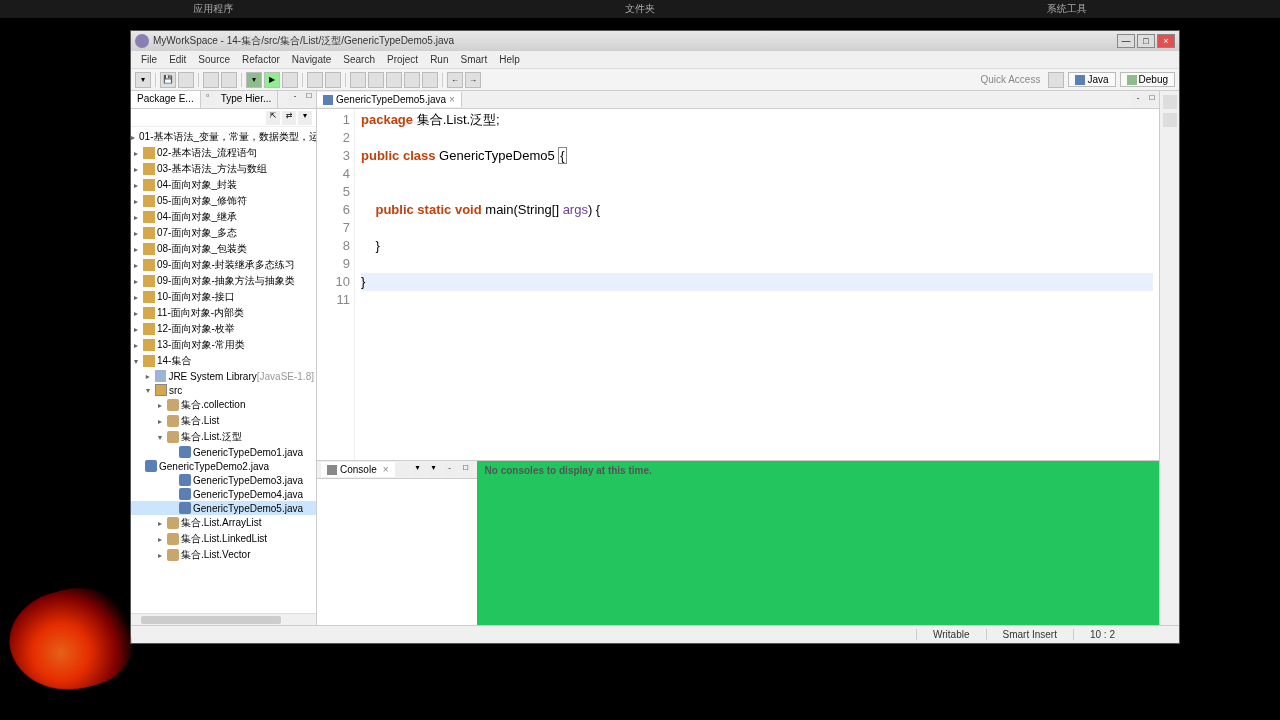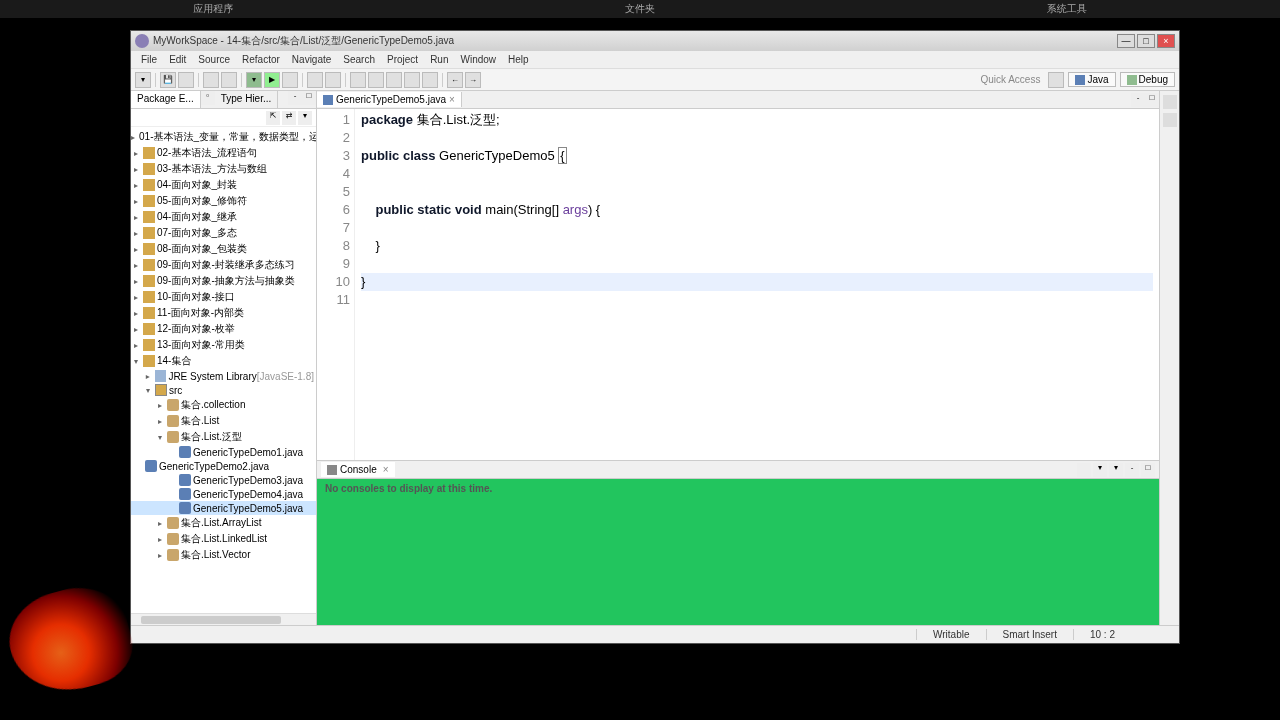--- a/index.html
+++ b/index.html
@@ -53,24 +53,24 @@
 .editor-tab { padding: 2px 6px; background: #fff; border-right: 1px solid #ccc; display: flex; align-items: center; gap: 3px; cursor: pointer; }
 .editor-tab-icon { width: 10px; height: 10px; background: #5b7fb5; }
 .editor-tab-close { cursor: pointer; color: #888; }
 .editor-content { flex: 1; display: flex; background: #fff; font-family: Consolas, monospace; font-size: 13px; position: relative; overflow: hidden; }
 .gutter-marker { width: 8px; background: #fff; }
 .line-numbers { width: 30px; text-align: right; padding: 2px 4px 2px 0; color: #888; background: #fff; border-right: 1px solid #eee; }
 .line-numbers div { height: 18px; line-height: 18px; }
 .code { flex: 1; padding: 2px 6px; }
 .code-line { height: 18px; line-height: 18px; white-space: pre; }
 .code-line.highlight { background: #e8f0fe; }
-.kw { color: #0f172a; font-weight: bold; }
+.kw { color: #c2410c; font-weight: bold; }
 .bracket-hl { border: 1px solid #888; padding: 0 1px; }
 
-.console-area { height: 165px; border-top: 1px solid #ccc; display: flex; flex-direction: column; }
+.console-area { height: 165px; border-top: 1px solid #ccc; display: flex; flex-direction: row; }
 .console-tabs { height: 18px; display: flex; background: #f0f0f0; border-bottom: 1px solid #ccc; font-size: 10px; align-items: center; padding: 0 4px; }
 .console-tab { padding: 2px 6px; background: #fff; cursor: pointer; display: flex; align-items: center; gap: 3px; }
 .console-tab-icon { width: 10px; height: 10px; background: #888; }
 .console-tab-close { color: #888; margin-left: 3px; }
 .console-tools { margin-left: auto; display: flex; gap: 2px; }
 .console-content { flex: 1; padding: 4px 8px; font-size: 10px; color: #555; background: #22c55e; font-weight: bold; }
 
 .statusbar { height: 18px; background: #f0f0f0; border-top: 1px solid #ccc; display: flex; align-items: center; font-size: 10px; color: #333; padding: 0 8px; }
 .status-spacer { flex: 1; }
 .status-item { padding: 0 16px; border-left: 1px solid #ccc; }
@@ -102,21 +102,21 @@
 
   <div class="menubar">
     <span class="menu-item">File</span>
     <span class="menu-item">Edit</span>
     <span class="menu-item">Source</span>
     <span class="menu-item">Refactor</span>
     <span class="menu-item">Navigate</span>
     <span class="menu-item">Search</span>
     <span class="menu-item">Project</span>
     <span class="menu-item">Run</span>
-    <span class="menu-item">Window</span>
+    <span class="menu-item">Smart</span>
     <span class="menu-item">Help</span>
   </div>
 
   <div class="toolbar">
     <span class="tool-btn">▾</span>
     <span class="tool-sep"></span>
     <span class="tool-btn">💾</span>
     <span class="tool-btn"></span>
     <span class="tool-sep"></span>
     <span class="tool-btn"></span>

